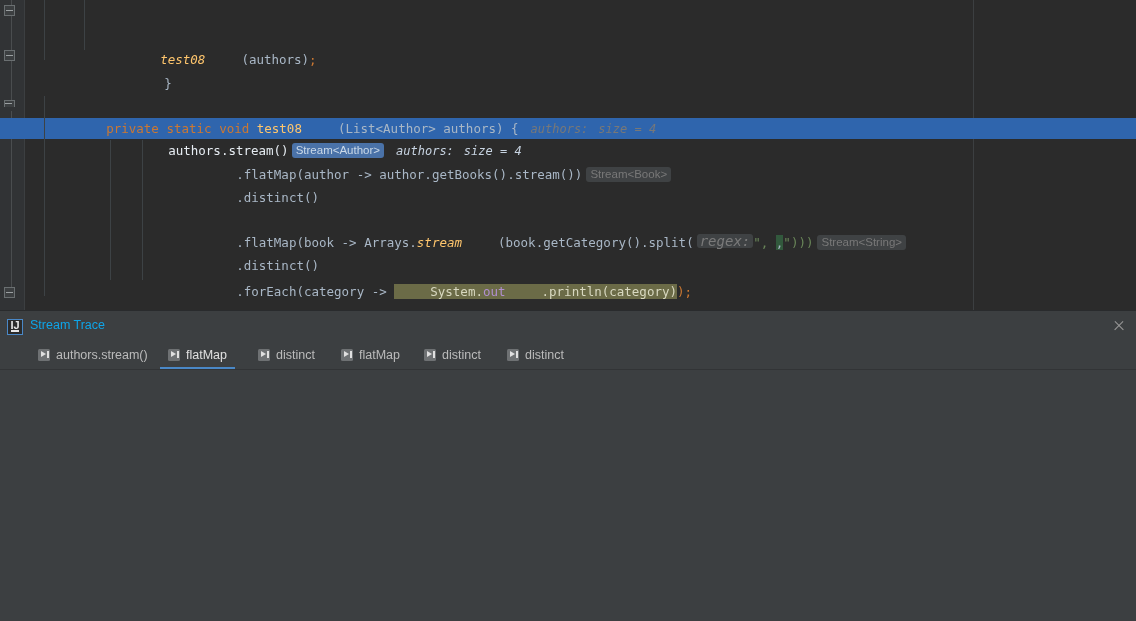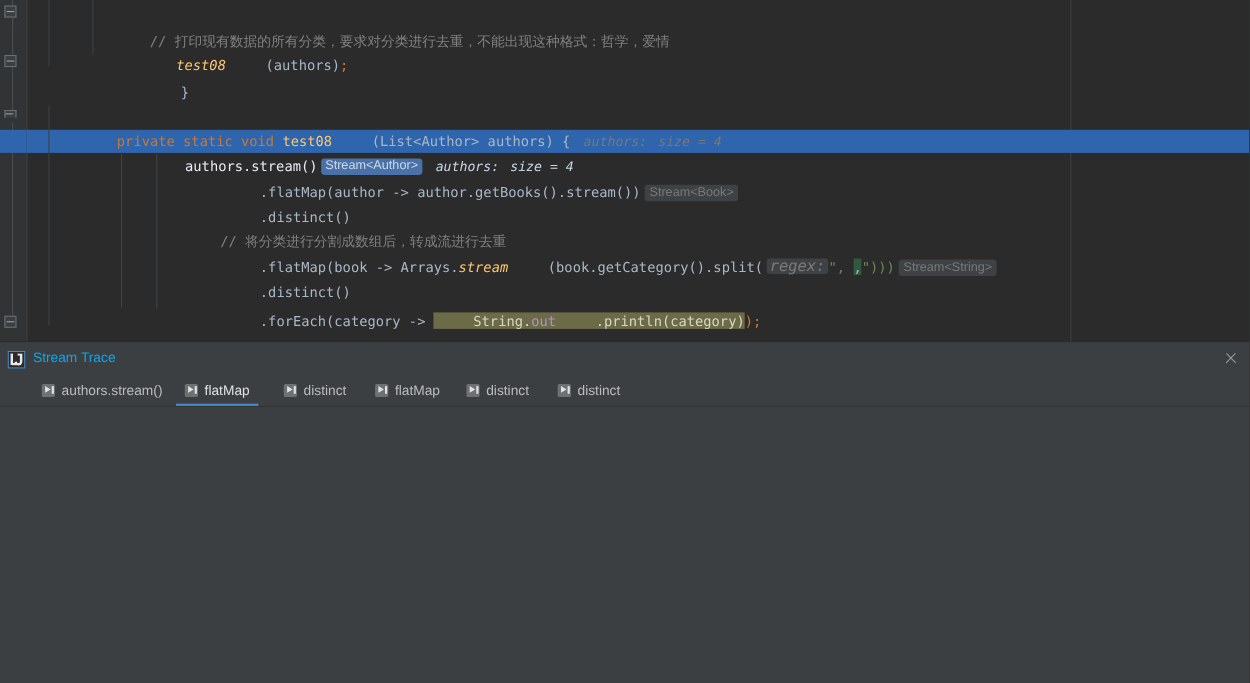--- a/index.html
+++ b/index.html
@@ -90,21 +90,21 @@
   }
   .panelhead{
     position:relative;height:28px;
   }
   .ijlogo{
     position:absolute;left:7px;top:8px;width:16px;height:16px;
     background:#2b2b2b;border:1px solid #4a88c7;box-sizing:border-box;
   }
   .ijlogo span{
     position:absolute;left:0;right:0;top:-1px;text-align:center;
-    font-size:15px;font-weight:bold;color:#e8e8e8;
+    font-size:11px;font-weight:bold;color:#e8e8e8;
     font-family:"Liberation Sans",sans-serif;letter-spacing:0px;
   }
   .ijlogo i{
     position:absolute;left:3px;bottom:2px;width:8px;height:2px;background:#e8e8e8;
   }
   .paneltitle{
     position:absolute;left:30px;top:7px;font-size:12.5px;color:#0ea5e9;
   }
   .closebtn{
     position:absolute;right:10px;top:8px;width:14px;height:14px;cursor:default;
@@ -164,23 +164,20 @@
     <div class="codearea">
       <div class="vguide" style="left:949px;"></div>
       <div class="hl-line" style="top:118px;"></div>
 
       <div class="vguide" style="left:20px;top:0;height:60px;background:#3d4245;"></div>
       <div class="vguide" style="left:60px;top:0;height:50px;background:#3d4245;"></div>
       <div class="vguide" style="left:20px;top:96px;height:200px;background:#3d4245;"></div>
       <div class="vguide" style="left:86px;top:140px;height:140px;background:#3d4245;"></div>
       <div class="vguide" style="left:118px;top:140px;height:140px;background:#3d4245;"></div>
 
-      <div class="codeline" style="top:8px;padding-left:52px;">
-        <span class="cmt">// 打印现有数据的所有分类，要求对分类进行去重，不能出现这种格式：哲学，爱情</span>
-      </div>
 
       <div class="codeline" style="top:30px;padding-left:76px;">
         <span class="meth ital">test08</span><span class="plain">(authors)</span><span class="kw">;</span>
       </div>
 
       <div class="codeline" style="top:54px;padding-left:44px;">
         <span class="plain">}</span>
       </div>
 
       <div class="codeline" style="top:99px;padding-left:22px;">
@@ -192,34 +189,31 @@
       </div>
 
       <div class="codeline" style="top:145px;padding-left:116px;">
         <span class="plain">.flatMap(author -&gt; author.getBooks().stream())</span><span style="display:inline-block;width:4px;"></span><span class="hintchip">Stream&lt;Book&gt;</span>
       </div>
 
       <div class="codeline" style="top:168px;padding-left:116px;">
         <span class="plain">.distinct()</span>
       </div>
 
-      <div class="codeline" style="top:190px;padding-left:116px;">
-        <span class="cmt">// 将分类进行分割成数组后，转成流进行去重</span>
-      </div>
 
       <div class="codeline" style="top:213px;padding-left:116px;">
         <span class="plain">.flatMap(book -&gt; Arrays.</span><span class="meth ital">stream</span><span class="plain">(book.getCategory().split(</span><span style="display:inline-block;width:3px;"></span><span class="paramhint">regex:</span><span class="str">", </span><span class="str searchmatch">,</span><span class="str">")))</span><span style="display:inline-block;width:4px;"></span><span class="hintchip">Stream&lt;String&gt;</span>
       </div>
 
       <div class="codeline" style="top:236px;padding-left:116px;">
         <span class="plain">.distinct()</span>
       </div>
 
       <div class="codeline" style="top:262px;padding-left:116px;">
-        <span class="plain">.forEach(category -&gt; </span><span class="usagehl2"><span class="plain" style="color:#d8d8c0;">String.</span><span class="fld" style="color:#b18fd0;">out</span><span class="plain" style="color:#d8d8c0;">.println(category)</span></span><span class="kw">);</span>
+        <span class="plain">.forEach(category -&gt; </span><span class="usagehl2"><span class="plain" style="color:#d8d8c0;">System.</span><span class="fld" style="color:#b18fd0;">out</span><span class="plain" style="color:#d8d8c0;">.println(category)</span></span><span class="kw">);</span>
       </div>
 
       <div class="codeline" style="top:291px;padding-left:22px;">
         
       </div>
     </div>
   </div>
 
   <div id="panel">
 

